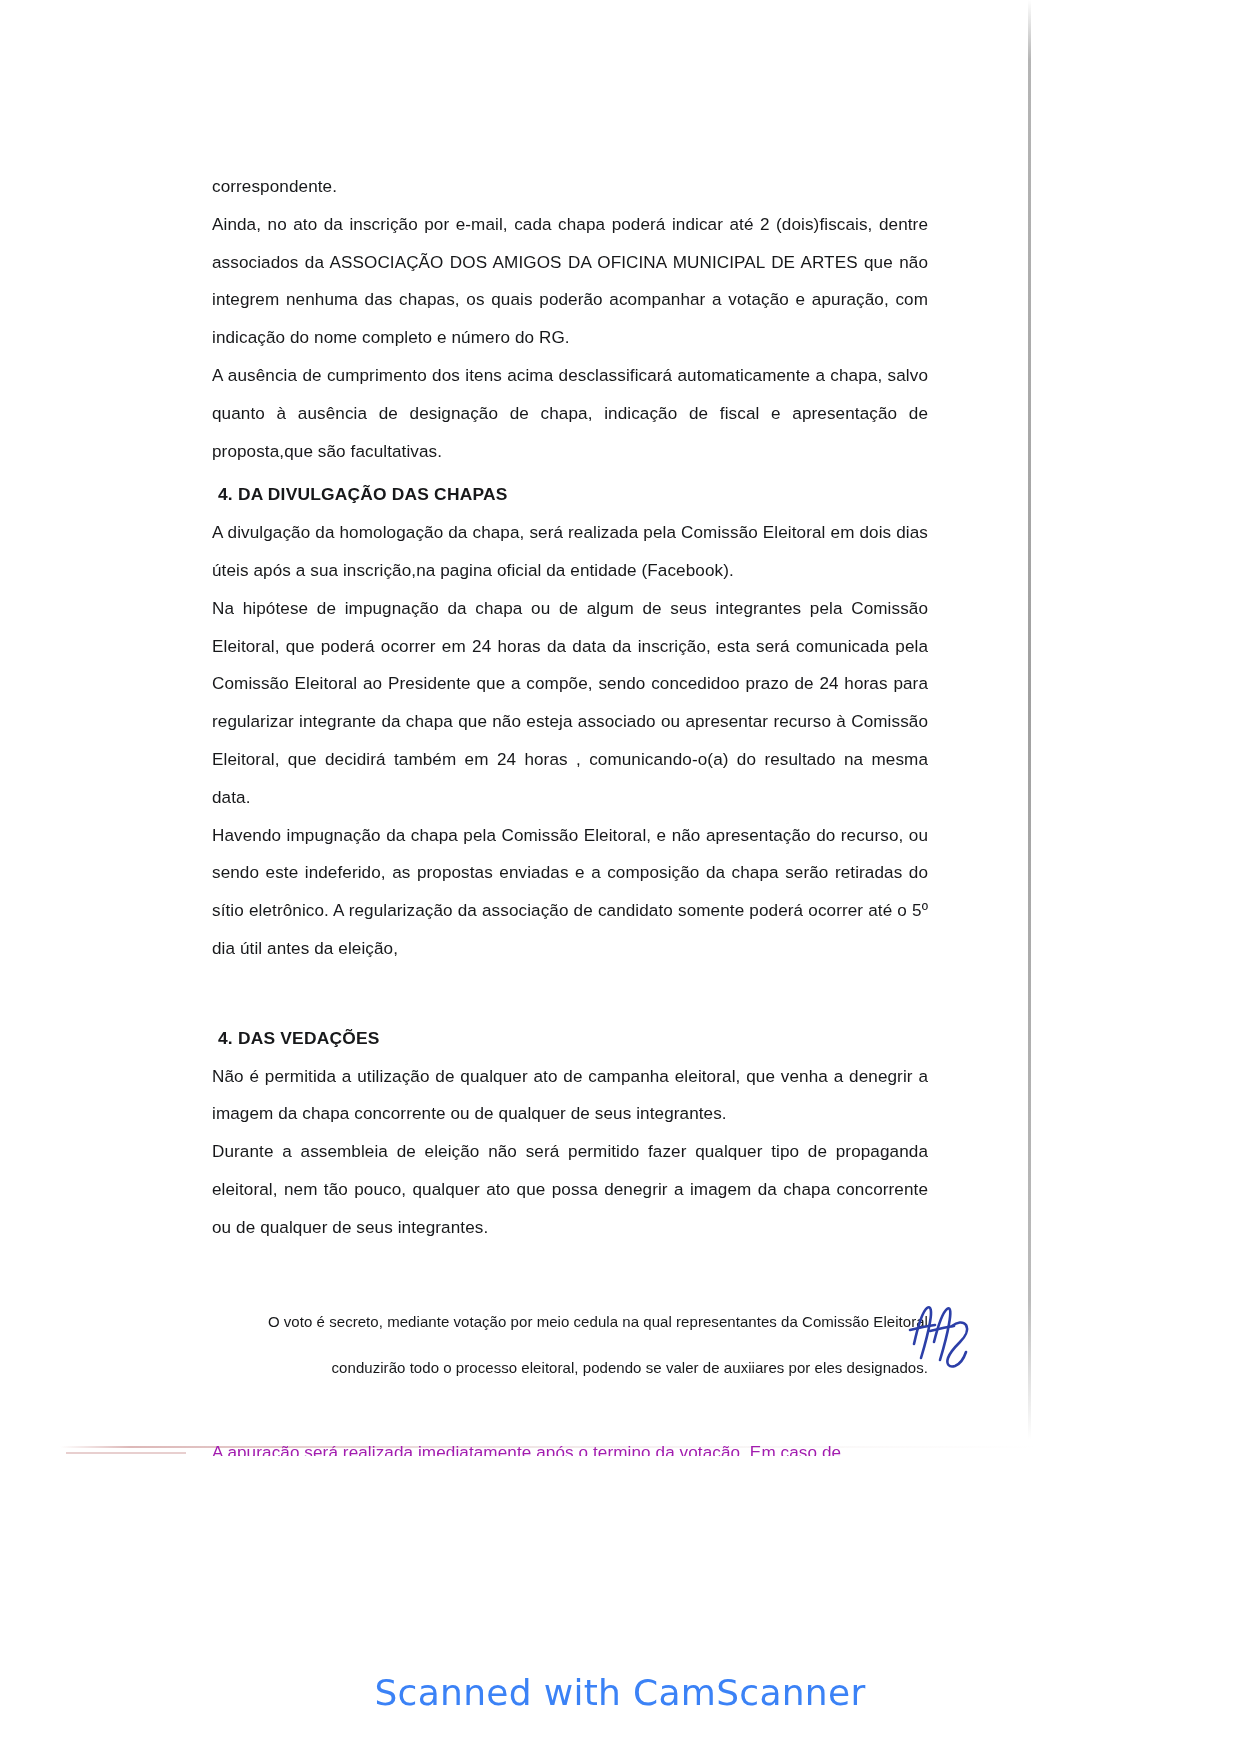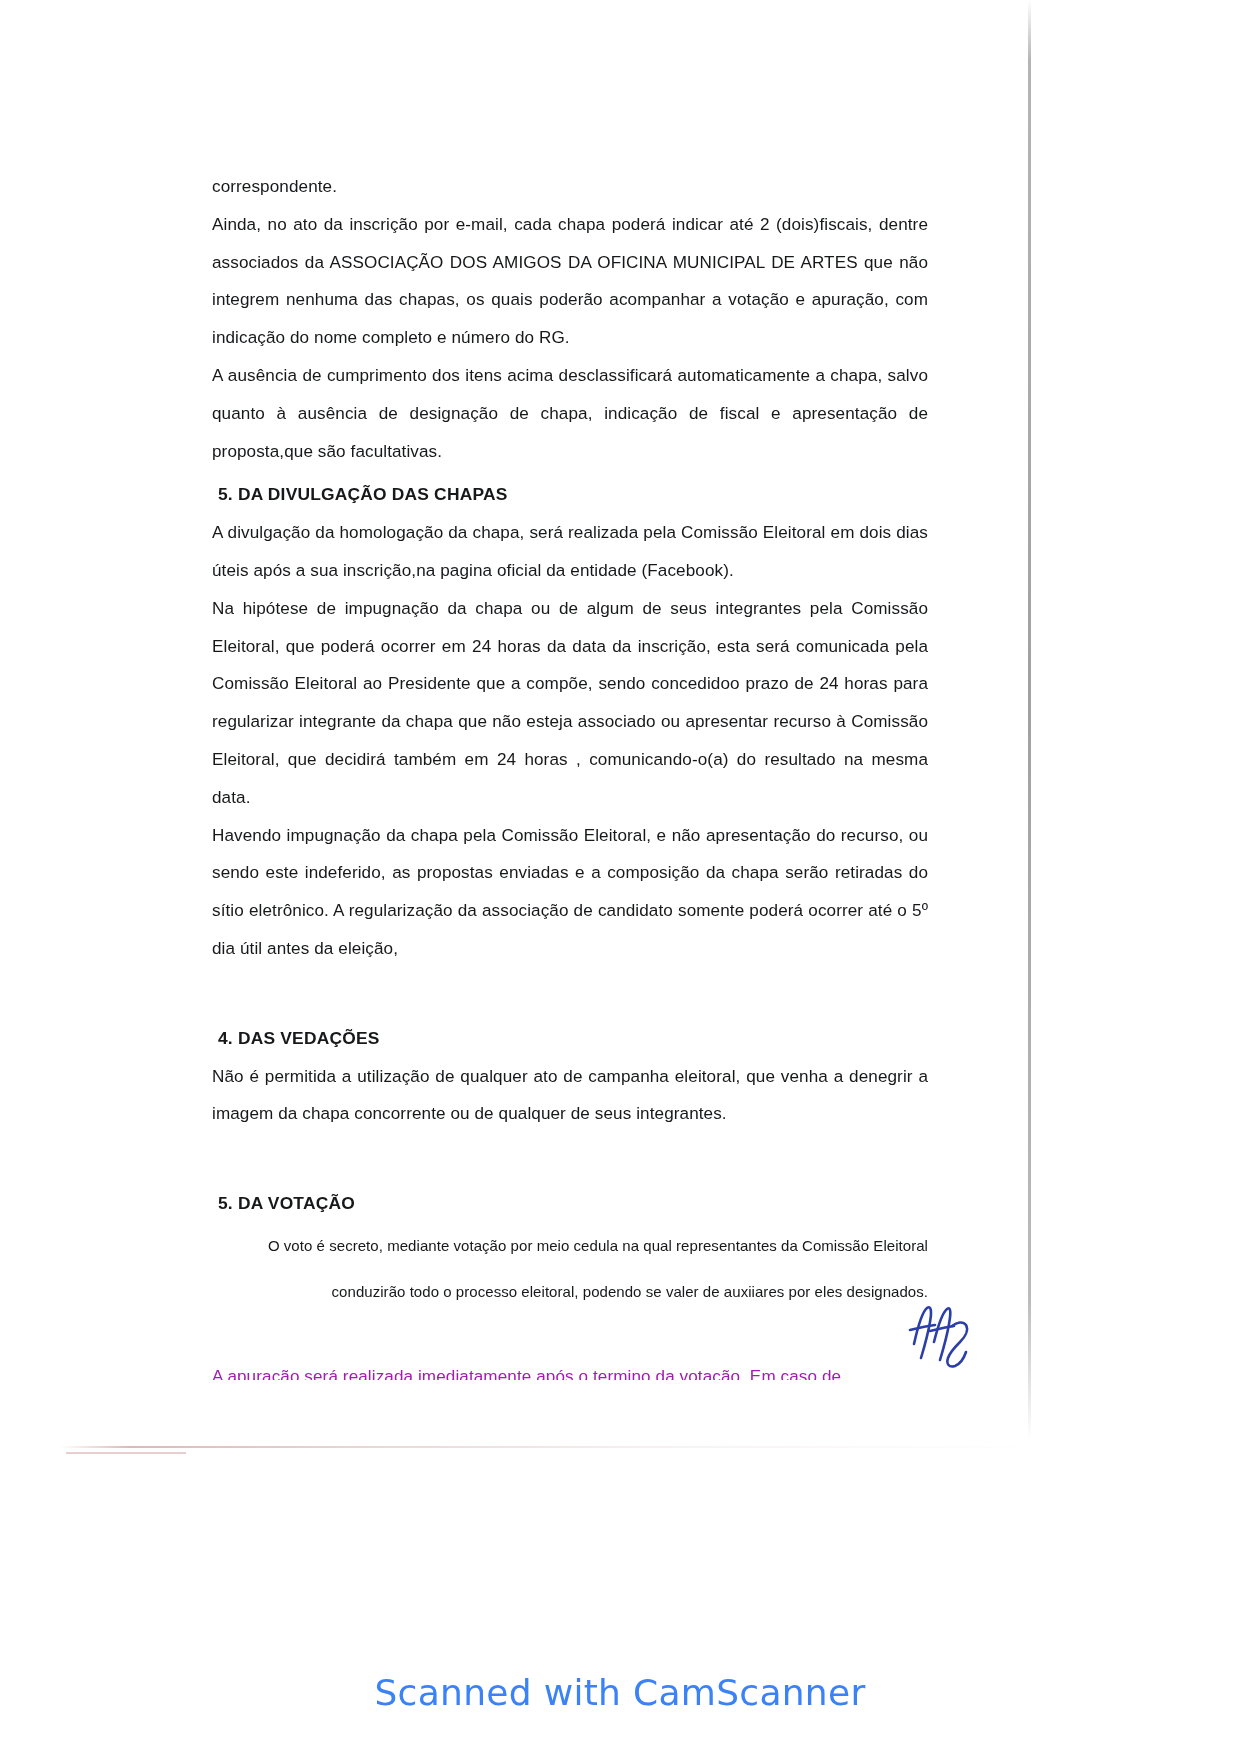--- a/index.html
+++ b/index.html
@@ -147,38 +147,38 @@
   <div id="doc-body">
 
     <p class="para nojust">correspondente.</p>
 
     <p class="para">Ainda, no ato da inscrição por e-mail, cada chapa poderá indicar até 2 (dois)fiscais, dentre associados da ASSOCIAÇÃO DOS AMIGOS DA OFICINA MUNICIPAL DE ARTES que não integrem nenhuma das chapas, os quais poderão acompanhar a votação e apuração, com indicação do nome completo e número do RG.</p>
 
     <p class="para">A ausência de cumprimento dos itens acima desclassificará automaticamente a chapa, salvo quanto à ausência de designação de chapa, indicação de fiscal e apresentação de proposta,que são facultativas.</p>
 
     <div class="gap-sm"></div>
 
-    <h2 class="heading">5. DA DIVULGAÇÃO DAS CHAPAS</h2>
+    <h2 class="heading">4. DA DIVULGAÇÃO DAS CHAPAS</h2>
 
     <p class="para">A divulgação da homologação da chapa, será realizada pela Comissão Eleitoral em dois dias úteis após a sua inscrição,na pagina oficial da entidade (Facebook).</p>
 
     <p class="para">Na hipótese de impugnação da chapa ou de algum de seus integrantes pela Comissão Eleitoral, que poderá ocorrer em 24 horas da data da inscrição, esta será comunicada pela Comissão Eleitoral ao Presidente que a compõe, sendo concedidoo prazo de 24 horas para regularizar integrante da chapa que não esteja associado ou apresentar recurso à Comissão Eleitoral, que decidirá também em 24 horas , comunicando-o(a) do resultado na mesma data.</p>
 
     <p class="para">Havendo impugnação da chapa pela Comissão Eleitoral, e não apresentação do recurso, ou sendo este indeferido, as propostas enviadas e a composição da chapa serão retiradas do sítio eletrônico. A regularização da associação de candidato somente poderá ocorrer até o 5º dia útil antes da eleição,</p>
 
     <div class="gap-lg"></div>
 
     <h2 class="heading">4. DAS VEDAÇÕES</h2>
 
     <p class="para">Não é permitida a utilização de qualquer ato de campanha eleitoral, que venha a denegrir a imagem da chapa concorrente ou de qualquer de seus integrantes.</p>
 
+    <p class="para">Durante a assembleia de eleição não será permitido fazer qualquer tipo de propaganda eleitoral, nem tão pouco, qualquer ato que possa denegrir a imagem da chapa concorrente ou de qualquer de seus integrantes.</p>
 
     <div class="gap-lg"></div>
 
-    <h2 class="heading">5. DA VOTAÇÃO</h2>
 
     <p class="sec5-para">O voto é secreto, mediante votação por meio cedula na qual  representantes da Comissão Eleitoral conduzirão todo o processo eleitoral, podendo se valer de auxiiares por eles designados.</p>
 
     <div class="gap-lg"></div>
 
 
     <p class="clipped-line">A apuração será realizada imediatamente após o termino da votação. Em caso de</p>
 
   </div>
 

